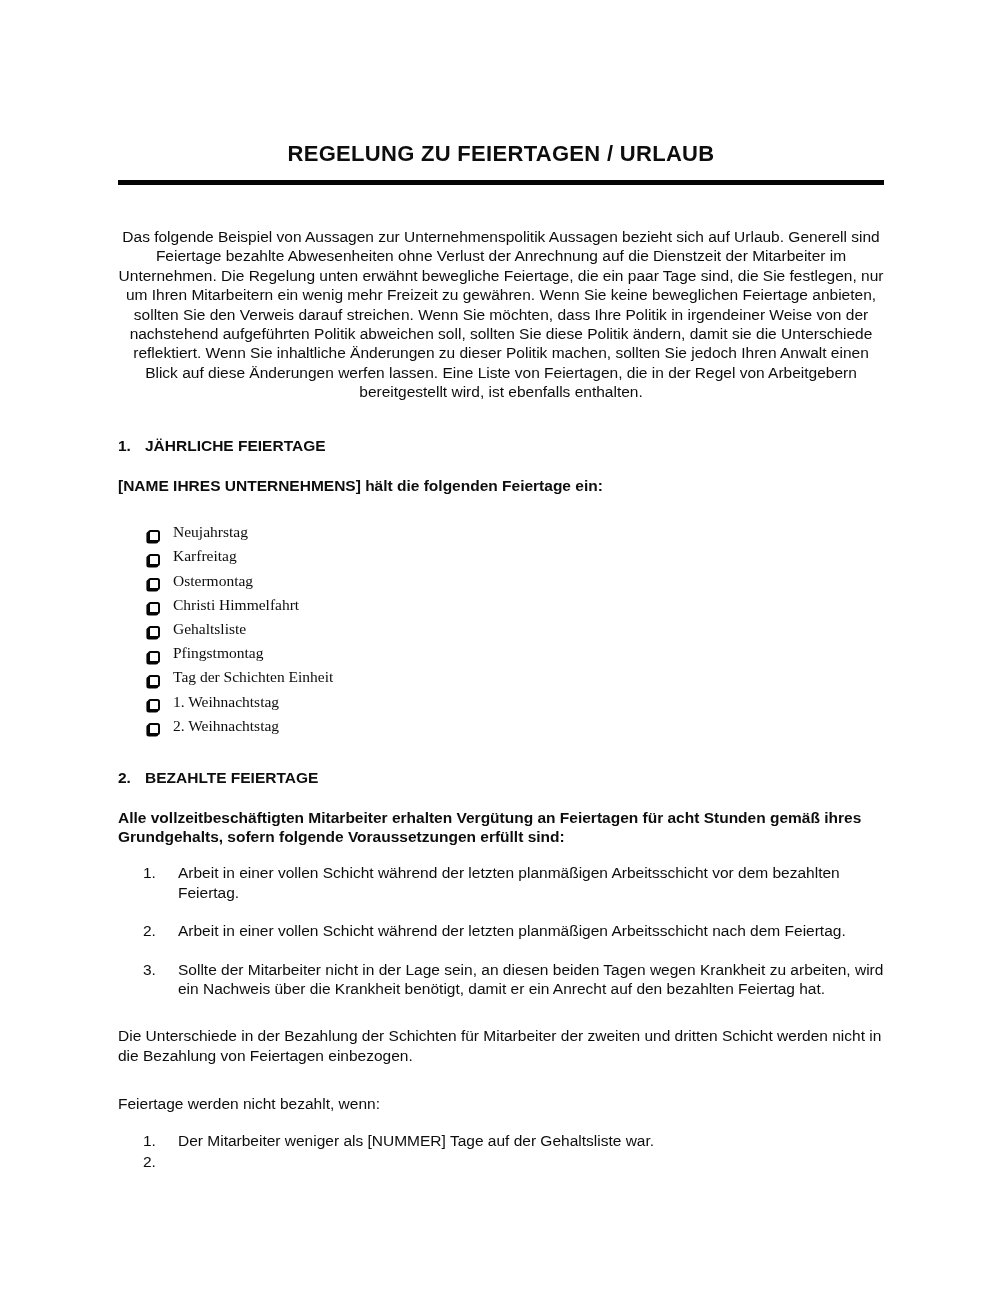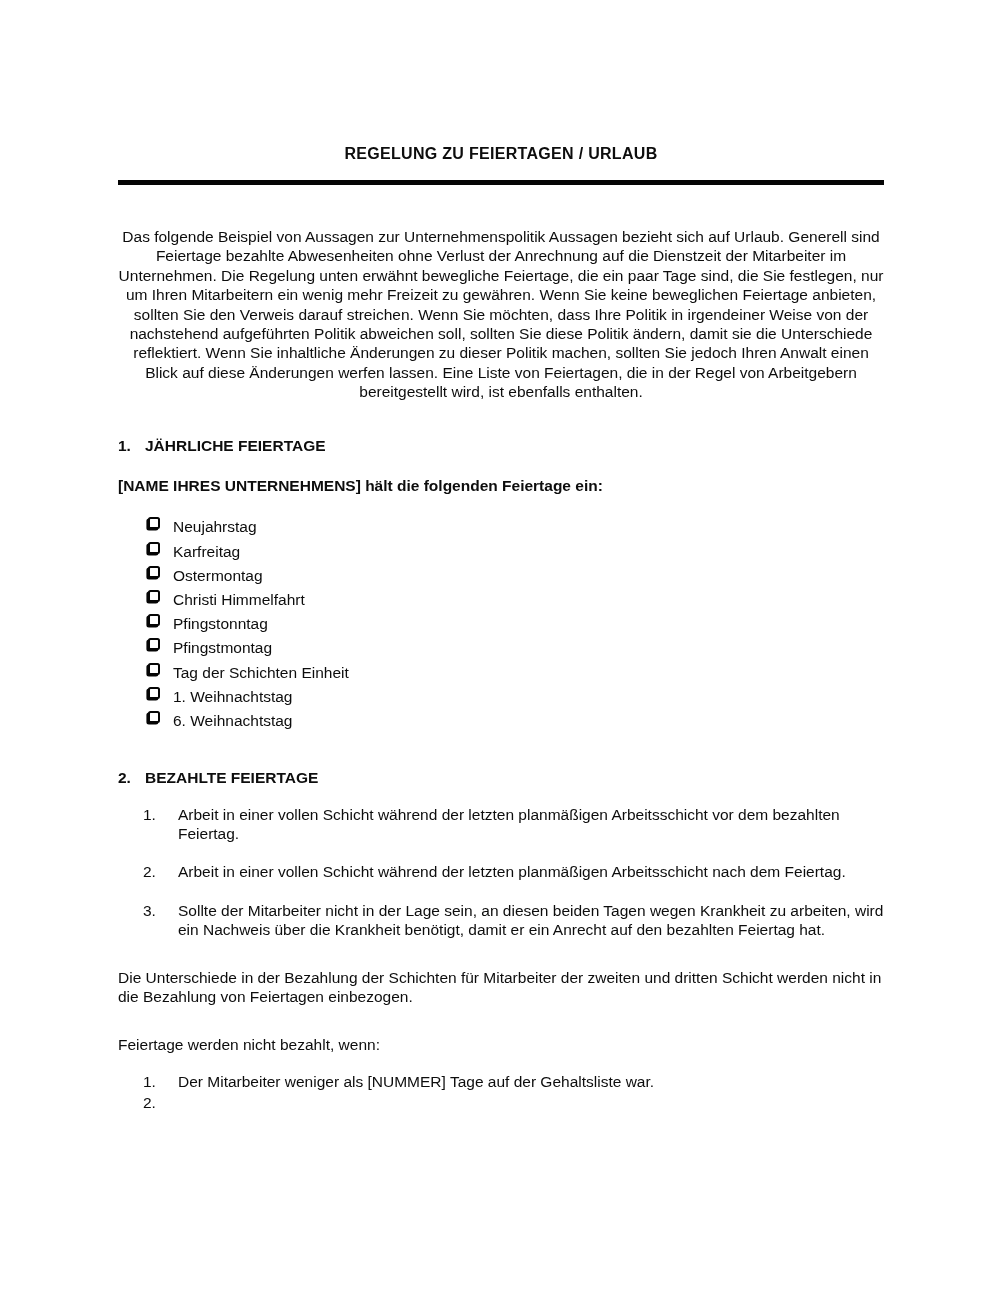--- a/index.html
+++ b/index.html
@@ -14,21 +14,21 @@
   .content {
     position:absolute;
     left:118px; top:0;
     width:766px;
     font-size:15.5px;
     line-height:19.4px;
   }
   .doc-title {
     margin-top:139px;
     text-align:center;
-    font-size:16px;
+    font-size:22px;
     font-weight:bold;
     line-height:29px;
     letter-spacing:0.3px;
     white-space:nowrap;
   }
   .title-rule {
     margin-top:12px;
     height:5px;
     background:#050505;
   }
@@ -39,23 +39,24 @@
   .section-heading {
     display:flex;
     font-weight:bold;
     margin-top:34px;
   }
   .section-heading .sec-num { width:27px; flex:0 0 27px; }
   .lead { margin-top:21px;font-weight:bold; }
   .check-list { margin-top:22px; }
   .check-item {
     display:flex;
-    align-items:flex-start;
+    align-items:flex-end;
     height:24.2px;
     padding-left:30px;
+    font-family:Liberation Serif, serif;
   }
   .checkbox {
     display:inline-block;
     width:12px; height:12px;
     border:2.4px solid #050505;
     border-radius:2.5px;
     box-shadow:-1.6px 1.6px 0 #050505;
     background:#ffffff;
     margin-right:13px;
     flex:0 0 auto;
@@ -104,46 +105,47 @@
       <div class="check-item">
         <span class="checkbox"></span>
         <span>Ostermontag</span>
       </div>
       <div class="check-item">
         <span class="checkbox"></span>
         <span>Christi Himmelfahrt</span>
       </div>
       <div class="check-item">
         <span class="checkbox"></span>
-        <span>Pfingstonntag</span>
+        <span>Gehaltsliste</span>
       </div>
       <div class="check-item">
         <span class="checkbox"></span>
         <span>Pfingstmontag</span>
       </div>
       <div class="check-item">
         <span class="checkbox"></span>
         <span>Tag der Schichten Einheit</span>
       </div>
       <div class="check-item">
         <span class="checkbox"></span>
         <span>1. Weihnachtstag</span>
       </div>
       <div class="check-item">
         <span class="checkbox"></span>
-        <span>6. Weihnachtstag</span>
+        <span>2. Weihnachtstag</span>
       </div>
     </div>
   </div>
 
   <div>
     <div class="section-heading section2-heading">
       <span class="sec-num">2.</span>
       <span>BEZAHLTE FEIERTAGE</span>
     </div>
+    <div class="lead lead2">Alle vollzeitbeschäftigten Mitarbeiter erhalten Vergütung an Feiertagen für acht Stunden gemäß ihres Grundgehalts, sofern folgende Voraussetzungen erfüllt sind:</div>
 
     <div class="num-list num-indent">
       <div class="num-item">
         <span class="li-num">1.</span>
         <span>Arbeit in einer vollen Schicht während der letzten planmäßigen Arbeitsschicht vor dem bezahlten Feiertag.</span>
       </div>
       <div class="num-item">
         <span class="li-num">2.</span>
         <span>Arbeit in einer vollen Schicht während der letzten planmäßigen Arbeitsschicht nach dem Feiertag.</span>
       </div>

